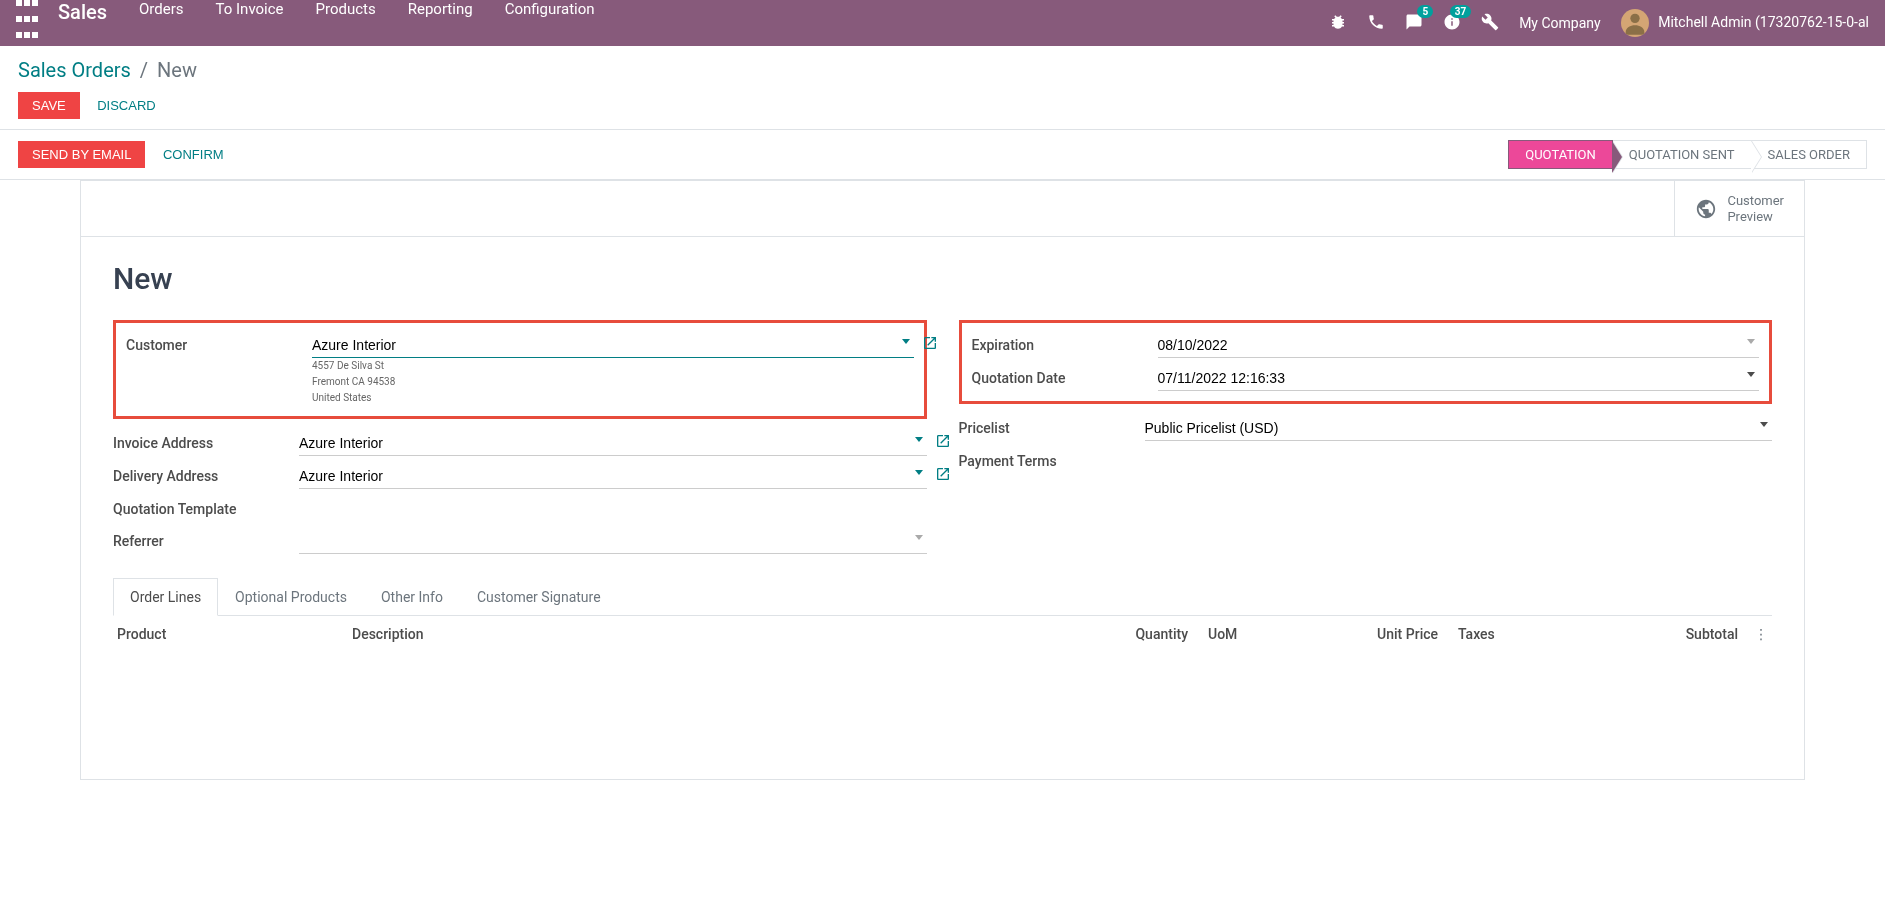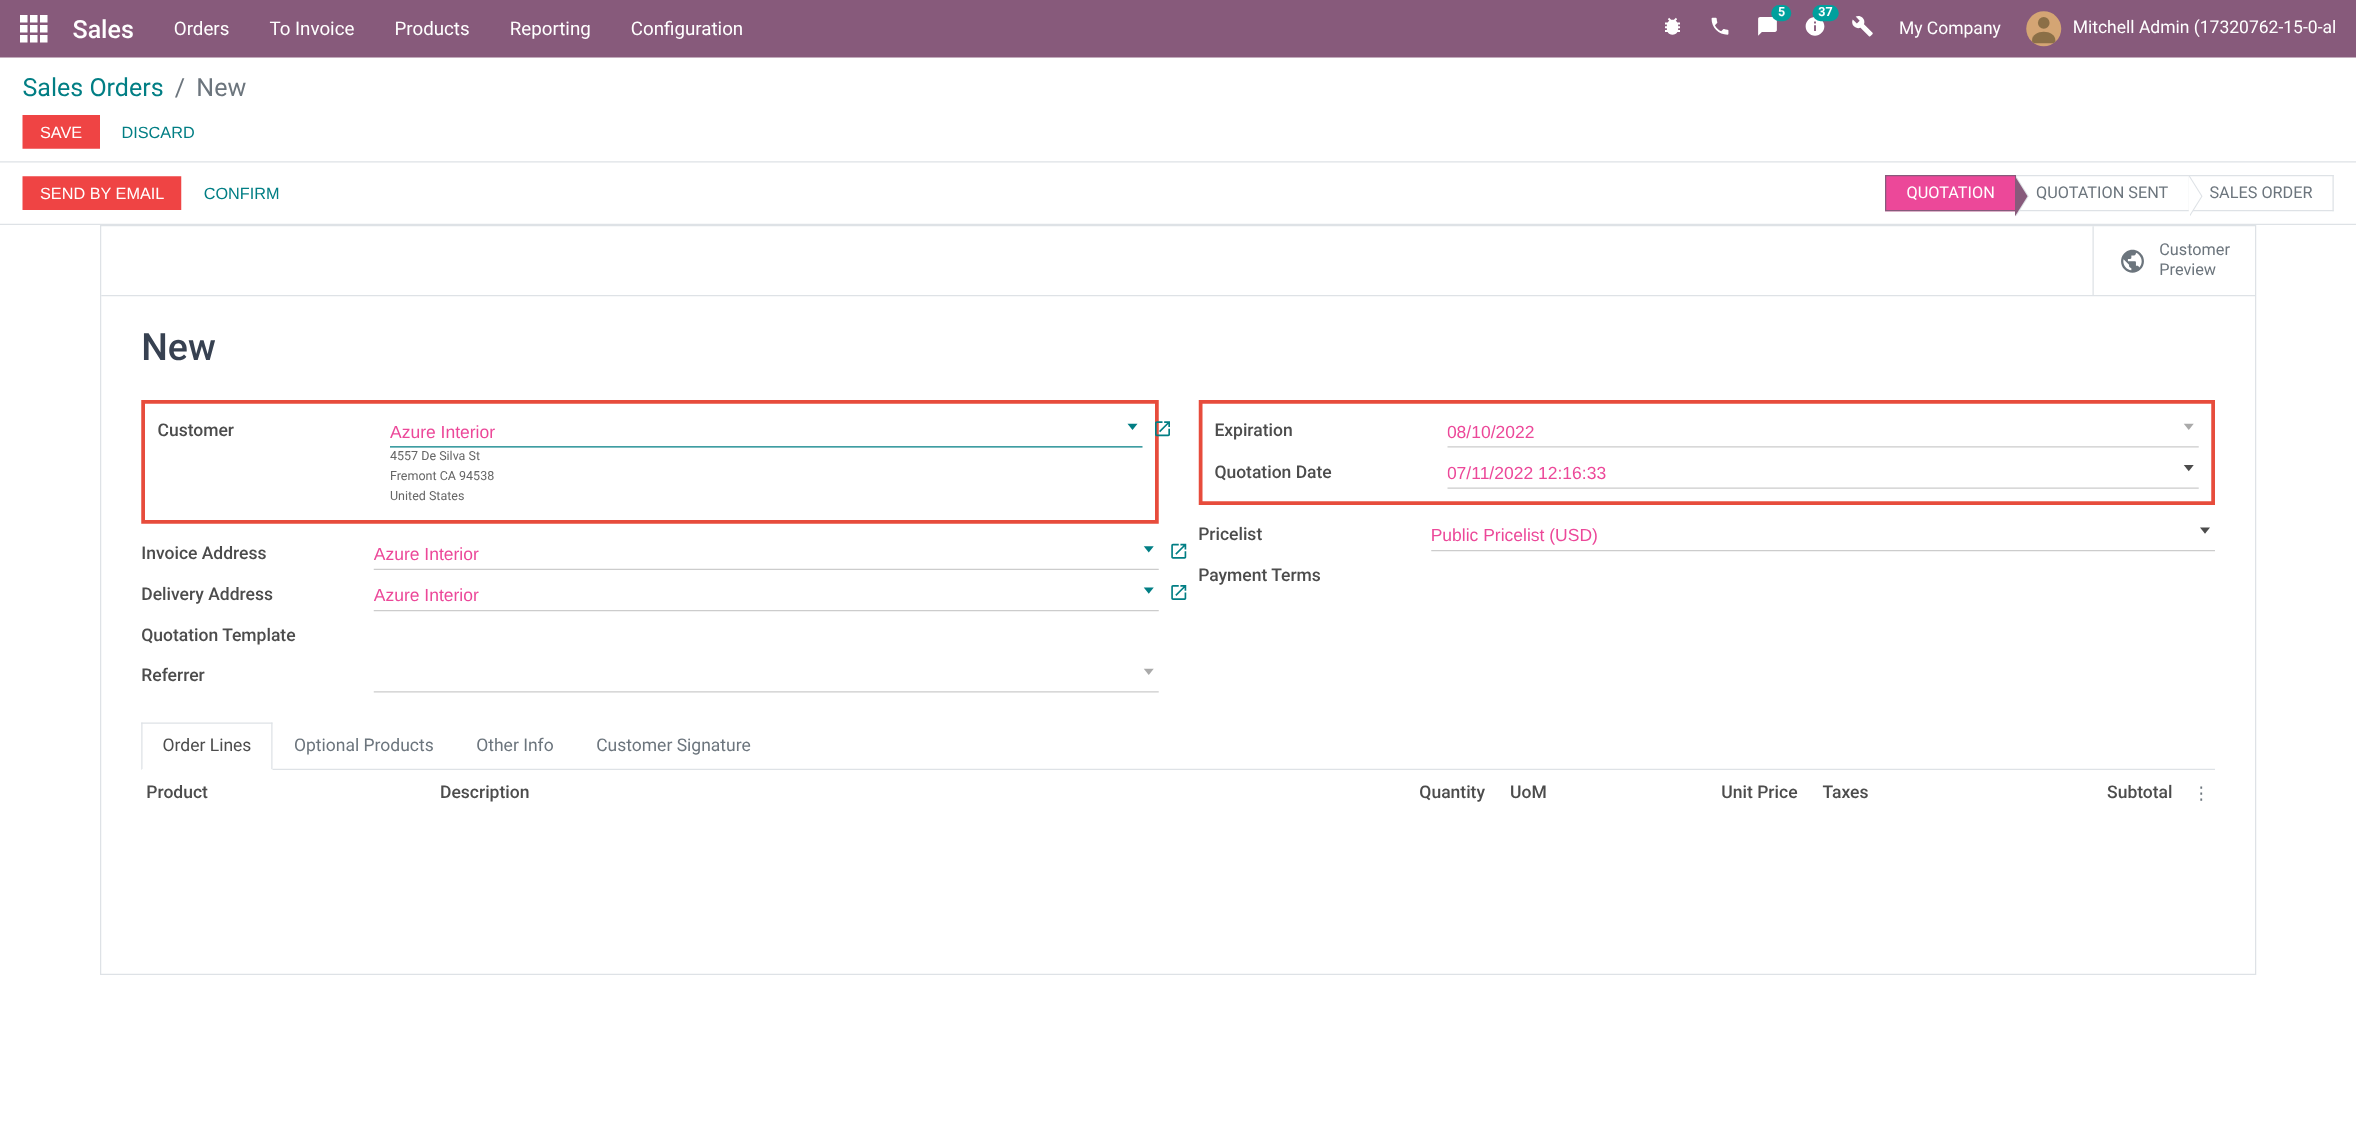--- a/index.html
+++ b/index.html
@@ -1,17 +1,17 @@
 <!DOCTYPE html>
 <html><head>
 <meta charset="utf-8">
 <style>
 * { box-sizing: border-box; margin: 0; padding: 0; }
 body { font-family: -apple-system, BlinkMacSystemFont, "Segoe UI", Roboto, sans-serif; font-size: 14px; color: #374151; background: #fff; }
-.topnav { background: #875a7b; color: #fff; height: 46px; display: flex; align-items: center; padding: 0 16px; }
+.topnav { background: #875a7b; color: #fff; height: 46px; display: flex; padding: 0 16px; }
 .apps-icon { display: grid; grid-template-columns: repeat(3, 6px); grid-gap: 2px; margin-right: 20px; cursor: pointer; }
 .apps-icon span { width: 6px; height: 6px; background: #fff; }
 .brand { font-size: 20px; font-weight: 500; margin-right: 32px; }
 .nav-items { display: flex; gap: 32px; flex: 1; }
 .nav-item { cursor: pointer; font-size: 15px; }
 .nav-right { display: flex; align-items: center; gap: 20px; }
 .nav-icon { position: relative; cursor: pointer; }
 .nav-icon svg { width: 18px; height: 18px; fill: #fff; }
 .badge { position: absolute; top: -8px; right: -10px; background: #00a09d; color: #fff; font-size: 10px; padding: 1px 5px; border-radius: 8px; font-weight: bold; }
 .avatar { width: 28px; height: 28px; border-radius: 50%; background: #d4a574; display: inline-block; vertical-align: middle; margin-right: 6px; overflow: hidden; }
@@ -41,21 +41,21 @@
 .stat-btn svg { width: 22px; height: 22px; fill: #6c757d; }
 .stat-btn .stat-text { line-height: 1.2; font-size: 13px; }
 .sheet-body { padding: 24px 32px; }
 .record-title { font-size: 30px; font-weight: 500; margin-bottom: 24px; }
 .form-cols { display: flex; gap: 32px; }
 .form-col { flex: 1; }
 .highlight-box { border: 3px solid #e74c3c; padding: 6px 10px; margin-bottom: 8px; }
 .form-row { display: flex; align-items: flex-start; padding: 4px 0; min-height: 32px; }
 .form-label { width: 186px; flex-shrink: 0; font-weight: 500; color: #4c4c4c; padding-top: 4px; font-size: 14px; }
 .form-field { flex: 1; position: relative; }
-.input-line { border: none; border-bottom: 1px solid #ccc; width: 100%; padding: 4px 22px 4px 0; font-size: 14px; background: transparent; color: #ec4899; }
+.input-line { border: none; border-bottom: 1px solid #ccc; width: 100%; padding: 4px 22px 4px 0; font-size: 14px; background: transparent; color: #000000; }
 .input-line.teal { border-bottom-color: #017e84; }
 .caret { position: absolute; right: 4px; top: 6px; width: 0; height: 0; border-left: 4px solid transparent; border-right: 4px solid transparent; border-top: 5px solid #017e84; cursor: pointer; }
 .caret.gray { border-top-color: #aaa; }
 .caret.black { border-top-color: #4c4c4c; }
 .ext-link { position: absolute; right: -24px; top: 2px; color: #017e84; cursor: pointer; }
 .ext-link svg { width: 16px; height: 16px; fill: #017e84; }
 .addr { color: #666; font-size: 10px; line-height: 1.6; margin-top: 0; }
 .tabs { display: flex; border-bottom: 1px solid #dee2e6; margin-top: 20px; }
 .tab { padding: 10px 16px; cursor: pointer; color: #6c757d; border: 1px solid transparent; margin-bottom: -1px; font-size: 14px; }
 .tab.active { border: 1px solid #dee2e6; border-bottom-color: #fff; color: #4c4c4c; background: #fff; }

